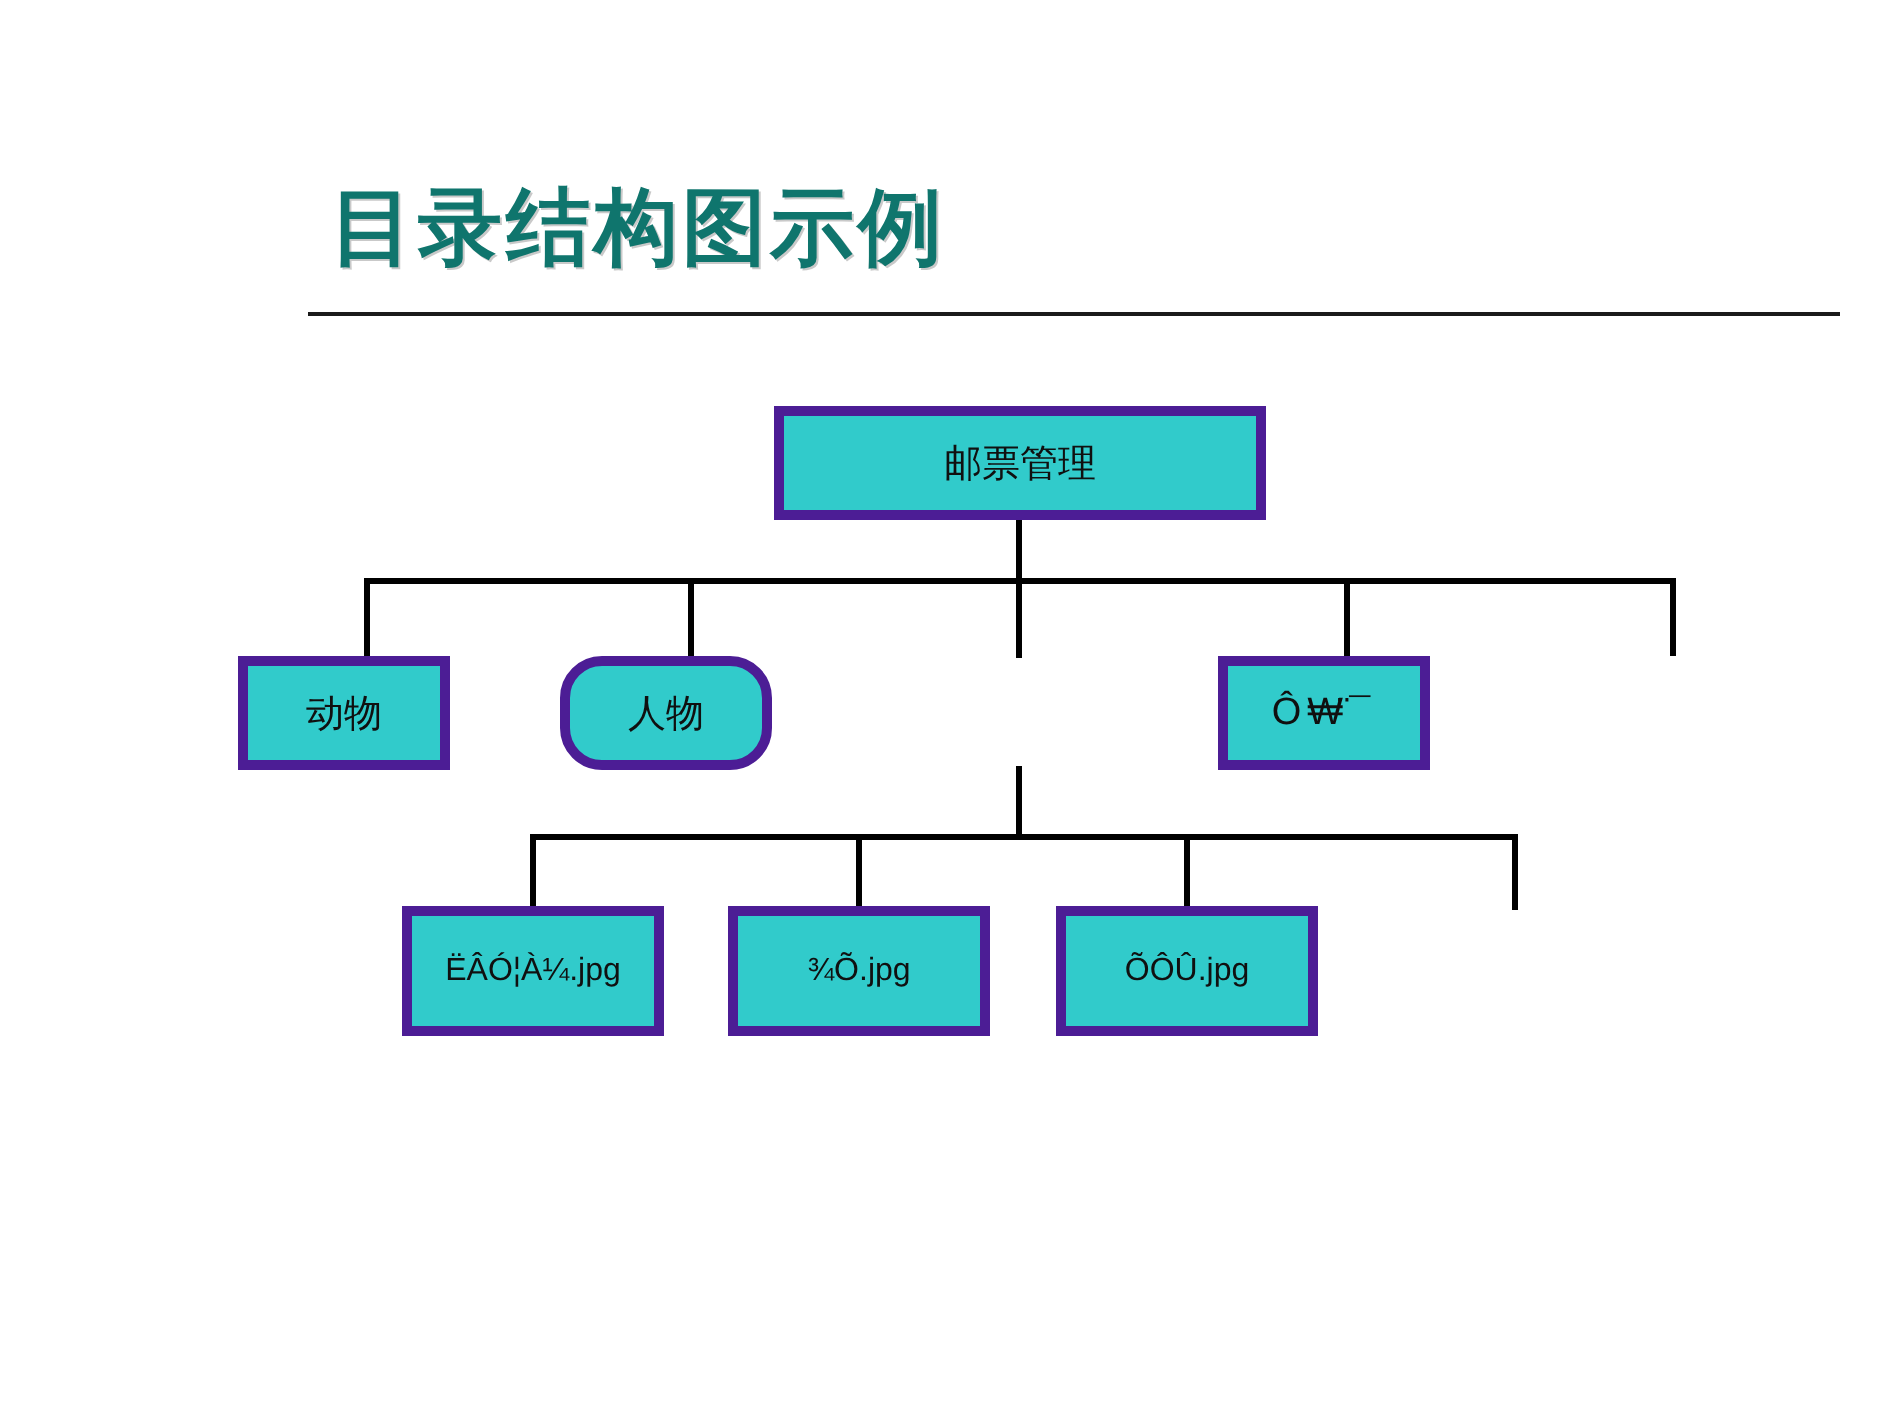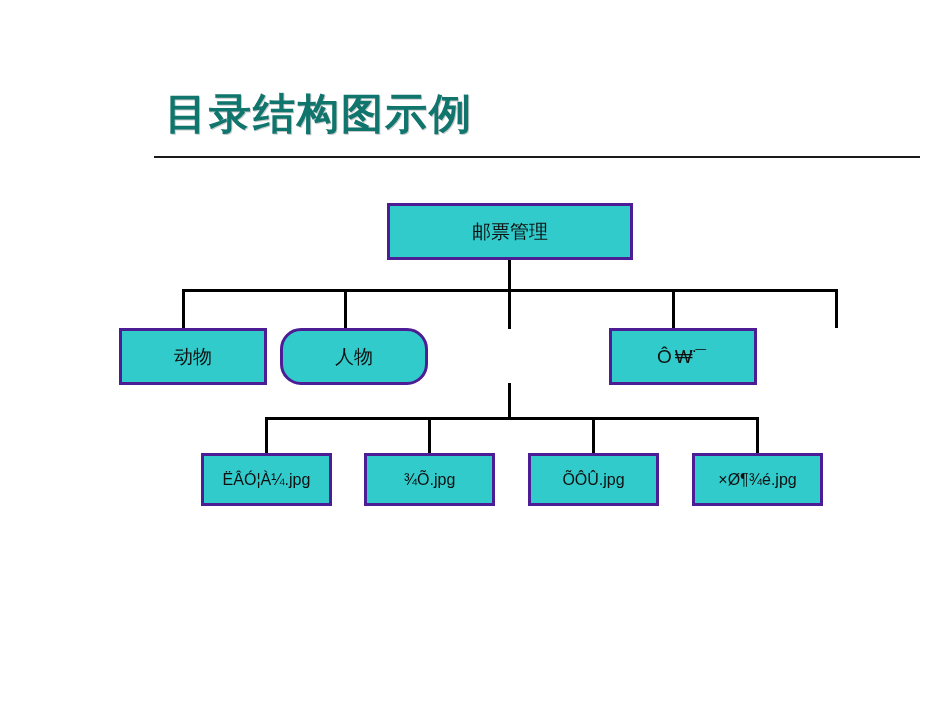--- a/index.html
+++ b/index.html
@@ -33,44 +33,44 @@
     left: 142px;
     top: 156px;
     width: 766px;
     height: 2px;
     background: #1a1a1a;
   }
   .node {
     position: absolute;
     box-sizing: border-box;
     background: #31cbcb;
-    border: 3px solid #4c1d95;
+    border: 5px solid #4c1d95;
     display: flex;
     align-items: center;
     justify-content: center;
     color: #101010;
     text-align: center;
   }
   .root-node {
     left: 375px;
     top: 203px;
     width: 246px;
     height: 57px;
     font-size: 19px;
   }
   .l2 {
     top: 328px;
-    width: 148px;
+    width: 106px;
     height: 57px;
     font-size: 19px;
   }
   .l3 {
     top: 453px;
     width: 131px;
-    height: 53px;
+    height: 65px;
     font-size: 16px;
   }
   .spread { letter-spacing: 3px; }
   .vline, .hline {
     position: absolute;
     background: #000000;
   }
   .vline { width: 3px; }
   .hline { height: 3px; }
 </style>
@@ -112,17 +112,14 @@
 
   <div class="node l3" style="left:189px;">
     <span>ËÂÓ¦À¼.jpg</span>
   </div>
   <div class="node l3" style="left:352px;">
     <span>¾Õ.jpg</span>
   </div>
   <div class="node l3" style="left:516px;justify-content:center;">
     <span>ÕÔÛ.jpg</span>
   </div>
-  <div class="node l3" style="left:680px;">
-    <span>×Ø¶¾é.jpg</span>
-  </div>
 
 </div>
 
 </body></html>

